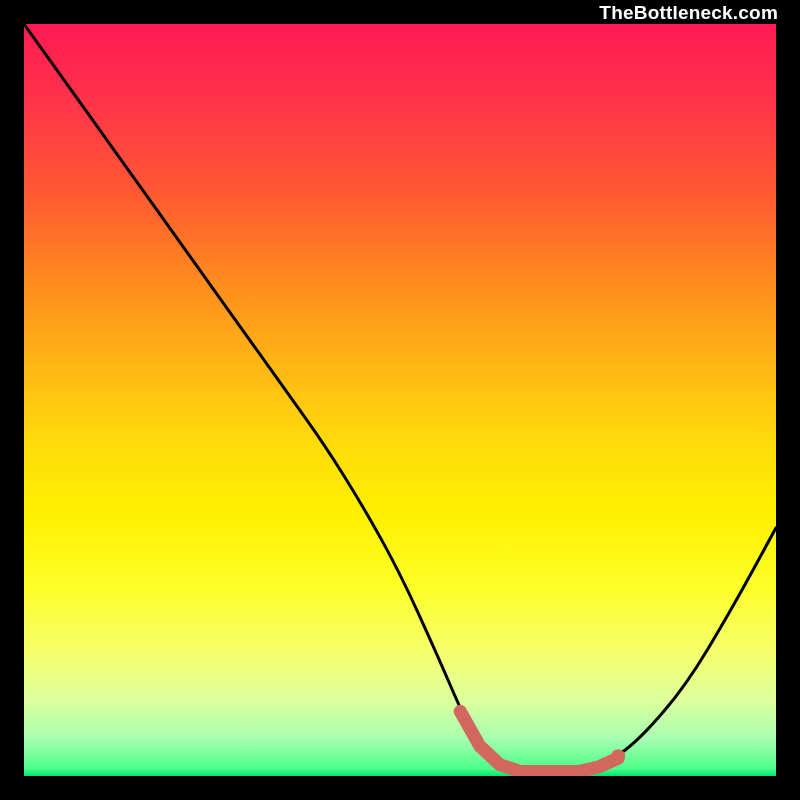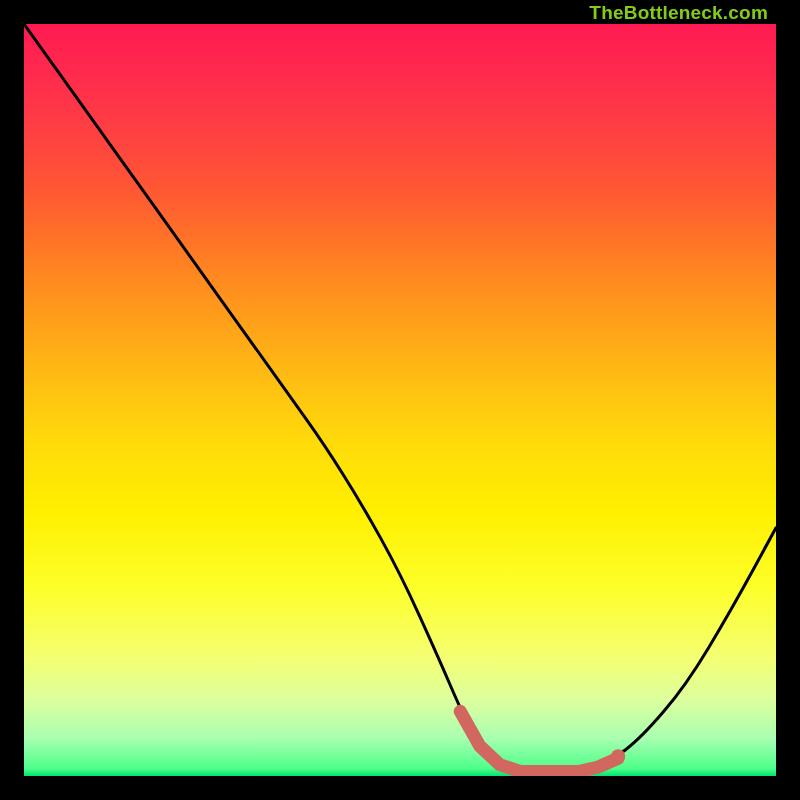--- a/index.html
+++ b/index.html
@@ -34,25 +34,25 @@
       #f5ff70 84%,
       #dcff9e 90%,
       #a8ffb0 95%,
       #4eff8a 99%,
       #00e56e 100%
     );
   }
   .attribution {
     position: absolute;
     top: 2px;
-    right: 32px;
+    right: 22px;
     font-family: Arial, Helvetica, sans-serif;
     font-size: 19px;
     font-weight: 600;
-    color: #84cc16;
+    color: #ffffff;
     letter-spacing: 0.2px;
   }
   svg.curve {
     position: absolute;
     inset: 0;
   }
 </style>
 </head>
 <body>
 

